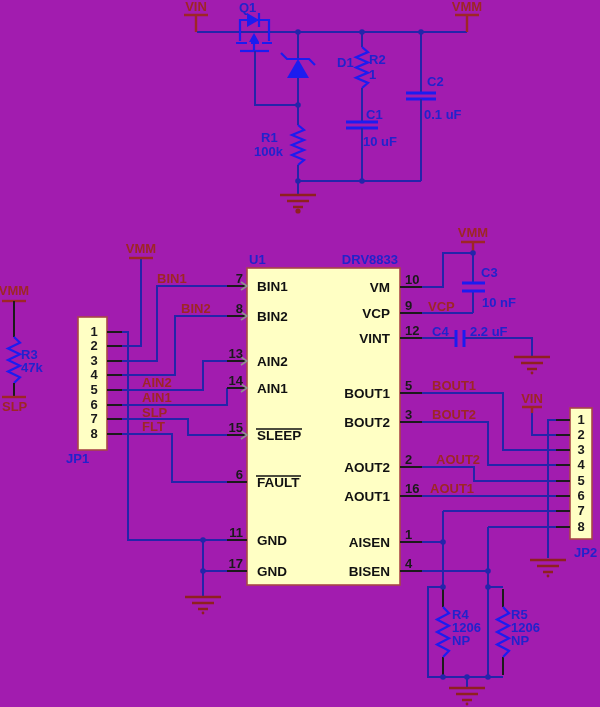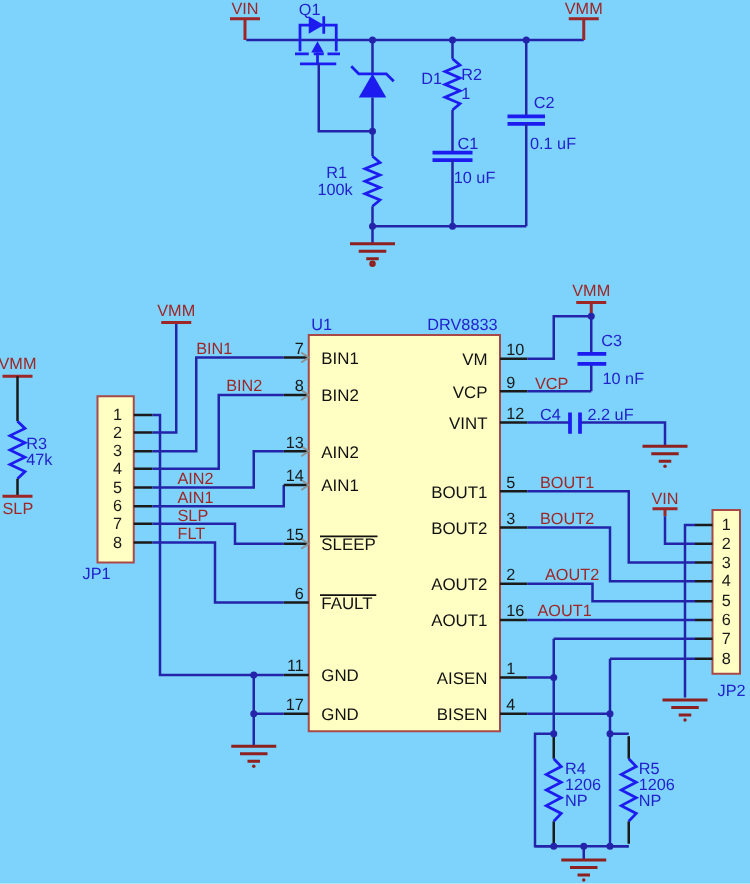--- a/index.html
+++ b/index.html
@@ -1,16 +1,16 @@
 <!DOCTYPE html>
 <html><head>
 <meta charset="utf-8">
 <style>
   html,body{margin:0;padding:0;background:#ffffff;}
-  .canvas-wrap{width:600px;height:707px;position:relative;background:#7dd3fc;}
+  .canvas-wrap{width:600px;height:707px;position:relative;background:#a21caf;font-weight:bold;}
   svg{font-family:"Liberation Sans","DejaVu Sans",sans-serif;}
   text{font-size:13px;}
   .tblue{fill:#2222cc;}
   .tred{fill:#9e2626;}
   .tpin{fill:#1a1a1a;}
   .tname{fill:#111111;font-size:13.5px;}
   .wire{stroke:#2424aa;stroke-width:2;fill:none;}
   .sym{stroke:#1c1cf0;stroke-width:2.2;fill:none;}
   .symfill{fill:#1c1cf0;stroke:none;}
   .plate{stroke:#1c1cf0;stroke-width:3;fill:none;}

